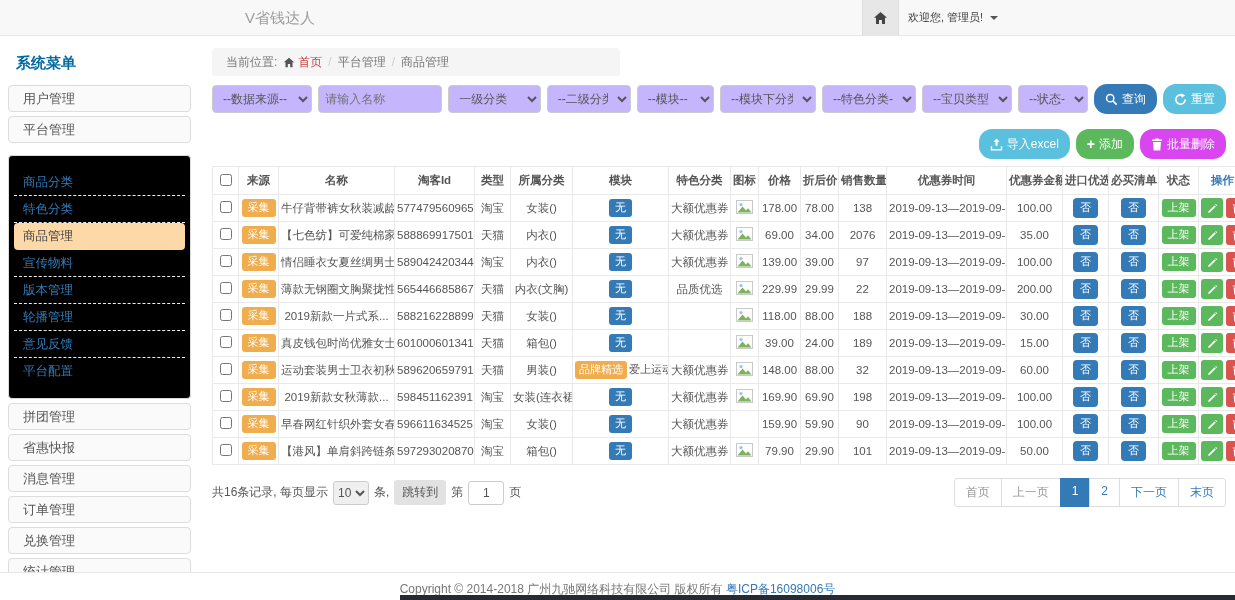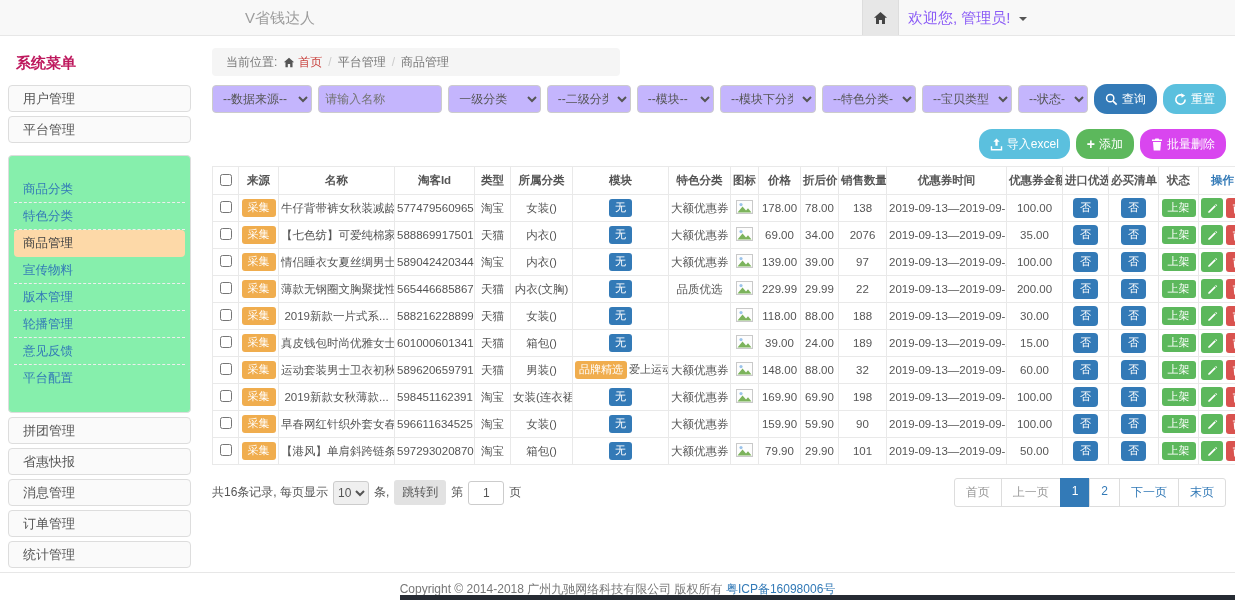--- a/index.html
+++ b/index.html
@@ -4,28 +4,28 @@
 <style>
   * { box-sizing: border-box; }
   html,body { margin:0; padding:0; }
   body { font-family: "Liberation Sans", "DejaVu Sans", sans-serif; background:#fff; }
   .canvas { position:relative; width:1235px; height:600px; background:#fff; overflow:hidden; }
 
   
   .topbar { position:absolute; top:0; left:0; right:0; height:36px; background:#f8f8f8; border-bottom:1px solid #e7e7e7; z-index:4; }
   .brand { position:absolute; left:245px; top:0; line-height:36px; font-size:15px; color:#9d9d9d; }
   .home-box { position:absolute; left:862px; top:0; width:37px; height:35px; background:#e7e7e7; border-left:1px solid #ddd; border-right:1px solid #ddd; display:flex; align-items:center; justify-content:center; cursor:pointer; }
-  .welcome { position:absolute; left:908px; top:0; line-height:35px; font-size:15px; color:#8b5cf6; cursor:pointer; }
+  .welcome { position:absolute; left:908px; top:0; line-height:35px; font-size:11px; color:#404040; cursor:pointer; }
   .caret { display:inline-block; width:0; height:0; border-left:4px solid transparent; border-right:4px solid transparent; border-top:4px solid #555; margin-left:4px; vertical-align:middle; }
 
   
   .sidebar { position:absolute; left:8px; top:46px; width:183px; z-index:1; }
-  .side-title { color:#be185d; font-weight:bold; font-size:15px; padding:8px 8px 12px 8px; }
+  .side-title { color:#0369a1; font-weight:bold; font-size:15px; padding:8px 8px 12px 8px; }
   .side-top { height:27px; line-height:25px; background:#fafafa; border:1px solid #ddd; border-radius:4px; margin-bottom:4px; padding-left:14px; font-size:13px; color:#555; cursor:pointer; }
-  .side-sub { background:#86efac; border:1px solid #ddd; border-radius:4px; margin-bottom:4px; padding:20px 5px;margin-top:12px; }
+  .side-sub { background:#000000; border:1px solid #ddd; border-radius:4px; margin-bottom:4px; padding:13px 5px;margin-top:12px; }
   .side-link { display:block; height:27px; line-height:27px; padding-left:9px; color:#337ab7; font-size:12.5px; border-bottom:1px dashed #eee; text-decoration:none; cursor:pointer; }
   .side-sub .side-link:last-child { border-bottom:none; }
   .side-link.active { background:#fdd9a8; border-radius:4px; border-bottom-color:transparent; color:#444; }
 
   
   .main { position:absolute; left:212px; top:48px; width:1014px; z-index:1; }
   .breadcrumb { display:inline-flex; align-items:center; gap:6px; background:#f5f5f5; border-radius:4px; padding:0 14px; height:28px; font-size:12px; color:#777; width:408px; }
   .crumb-home-link { color:#c9433f; display:inline-flex; align-items:center; gap:3px; text-decoration:none; cursor:pointer; }
   .crumb-sep { color:#ccc; }
   .crumb-item { color:#777; cursor:pointer; }
@@ -128,20 +128,21 @@
           <a class="side-link">宣传物料</a>
           <a class="side-link">版本管理</a>
           <a class="side-link">轮播管理</a>
           <a class="side-link">意见反馈</a>
           <a class="side-link">平台配置</a>
         </div>
         <div class="side-top">拼团管理</div>
         <div class="side-top">省惠快报</div>
         <div class="side-top">消息管理</div>
         <div class="side-top">订单管理</div>
+        <div class="side-top">兑换管理</div>
         <div class="side-top">统计管理</div>
       </div>
   </div>
 
   <div class="main">
 
     <div class="breadcrumb">
       <span>当前位置:</span>
       <a class="crumb-home-link">
         <svg width="12" height="11" viewBox="0 0 16 15">

